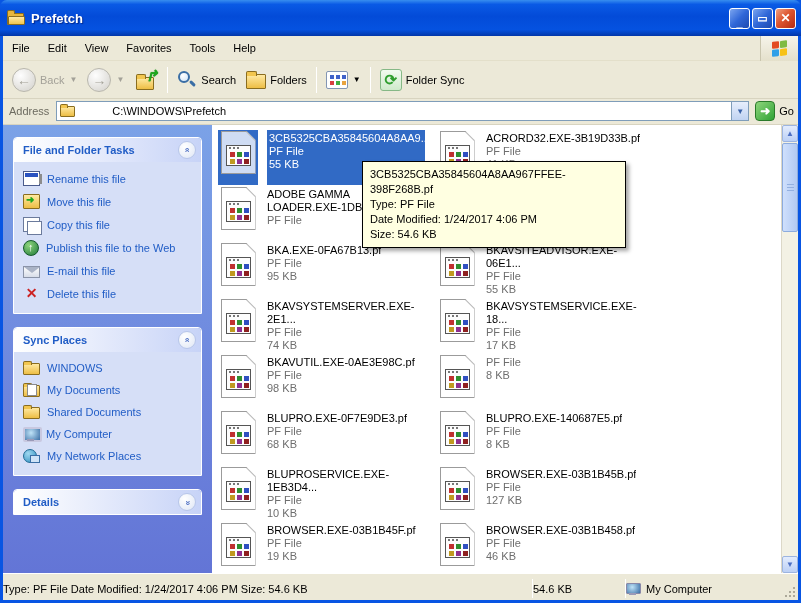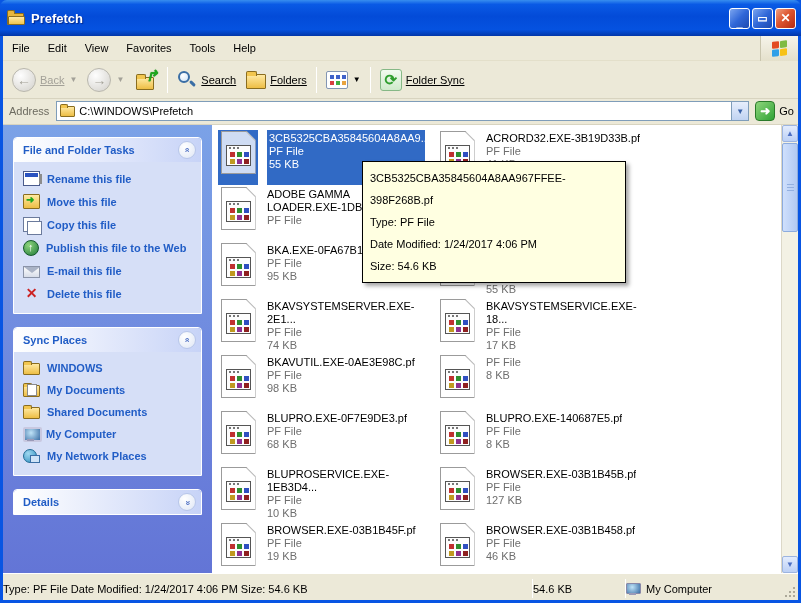--- a/index.html
+++ b/index.html
@@ -30,21 +30,21 @@
   .menubar .spacer { flex:1; }
   .winlogo-box { width:38px; height:25px; border-left:1px solid #c9c5ae; display:flex; align-items:center; justify-content:center; background:linear-gradient(180deg,#f6f4ea,#e4e0cb); }
   .winflag { width:16px; height:15px; display:grid; grid-template-columns:7px 7px; grid-template-rows:7px 7px; gap:1px; transform:skewY(-6deg); }
   .winflag i { border-radius:1px; }
   .winflag .r { background:#e34b22; } .winflag .g { background:#7fbb42; }
   .winflag .b { background:#2f9fe8; } .winflag .y { background:#f7c216; }
 
   
   .toolbar { height:38px; background:#ece9d8; display:flex; align-items:center; padding:0 4px; border-bottom:1px solid #d8d4c0; }
   .tool-btn { display:flex; align-items:center; gap:4px; padding:3px 5px; border-radius:3px; }
-  .tool-label { color:#000;text-decoration:underline; }
+  .tool-label { color:#000; }
   .tool-btn.disabled .tool-label { color:#a3a198; }
   .nav-circle { width:24px; height:24px; border-radius:50%; border:1px solid #b9b7ad;
     background:radial-gradient(circle at 35% 30%,#fefefe,#d2d0ca); color:#a3a198;
     font-size:14px; font-weight:bold; display:flex; align-items:center; justify-content:center; }
   .drop-arrow { color:#a3a198; font-size:8px; margin-left:1px; }
   .drop-arrow.dark { color:#000; }
   .tool-sep { width:1px; height:26px; background:#c9c5ae; border-right:1px solid #fff; margin:0 4px; }
   .icon-upfolder { position:relative; width:24px; height:22px; }
   .icon-upfolder .f { position:absolute; left:2px; bottom:1px; width:18px; height:13px; background:linear-gradient(180deg,#ffe9a2,#edbE45); border:1px solid #8a6d1f; border-radius:1px; }
   .icon-upfolder .f::before { content:""; position:absolute; left:-1px; top:-4px; width:8px; height:4px; background:#f2c64f; border:1px solid #8a6d1f; border-bottom:none; border-radius:2px 2px 0 0; }
@@ -59,21 +59,21 @@
     box-shadow:6px 0 0 #3f62c9, 12px 0 0 #3f62c9, 0 6px 0 #d83f3f, 6px 6px 0 #3fae3f, 12px 6px 0 #e8a33f; }
   .icon-sync { width:22px; height:22px; border:1px solid #86b886; border-radius:3px; background:linear-gradient(180deg,#f2fbf0,#cfeacb);
     color:#2f9e2f; font-size:15px; font-weight:bold; display:flex; align-items:center; justify-content:center; }
 
   
   .addressbar { height:26px; background:#ece9d8; display:flex; align-items:center; padding:2px 4px 3px 6px; border-bottom:1px solid #d8d4c0; }
   .addr-label { color:#6d6b60; margin-right:7px; }
   .addr-field { flex:1; height:20px; background:#fff; border:1px solid #7f9db9; display:flex; align-items:center; padding-left:3px; }
   .addr-foldericon { position:relative; width:15px; height:11px; background:linear-gradient(180deg,#ffe9a2,#edbe45); border:1px solid #8a6d1f; border-radius:1px; margin-right:4px; }
   .addr-foldericon::before { content:""; position:absolute; left:-1px; top:-3px; width:6px; height:3px; background:#f2c64f; border:1px solid #8a6d1f; border-bottom:none; border-radius:2px 2px 0 0; }
-  .addr-text { flex:1; color:#000; }
+  .addr-text { flex:1; color:#000;margin-left:33px; }
   .addr-drop { width:17px; height:18px; background:linear-gradient(180deg,#e7eefc,#c0d3f2); border-left:1px solid #7f9db9;
     color:#3a62a8; font-size:8px; display:flex; align-items:center; justify-content:center; }
   .go-wrap { display:flex; align-items:center; gap:4px; margin-left:6px; }
   .go-btn { width:20px; height:20px; border-radius:4px; border:1px solid #2a7a2a;
     background:linear-gradient(135deg,#8fd57c,#2fa335); color:#fff; font-weight:bold; font-size:12px;
     display:flex; align-items:center; justify-content:center; }
   .go-label { color:#000; }
 
   
   .content { flex:1; display:flex; background:#fff; overflow:hidden; }
@@ -81,21 +81,21 @@
   
   .sidebar { width:209px; background:linear-gradient(180deg,#7ba2e7 0%,#6d85dd 60%,#6375d6 100%); padding:12px 10px 0; overflow:hidden; flex-shrink:0; }
   .panel { border:1px solid #fff; border-radius:4px 4px 0 0; margin-bottom:13px; overflow:hidden; }
   .panel-head { height:24px; background:linear-gradient(90deg,#ffffff,#c7d3f7); display:flex; align-items:center; justify-content:space-between; padding:0 5px 0 9px; }
   .panel-title { color:#215dc6; font-weight:bold; }
   .chev { width:18px; height:18px; border-radius:50%; background:radial-gradient(circle at 35% 30%,#ffffff,#dfe6f5); border:1px solid #b8c6e8; color:#4d6fc3; font-size:9px; font-weight:bold; display:flex; align-items:center; justify-content:center; line-height:1; }
   .chev span { transform:rotate(-90deg); letter-spacing:-1px; display:block; }
   .chev.down span { transform:rotate(90deg); }
   .panel-body { background:#d6dff7; padding:9px 5px 12px 9px; display:flex; flex-direction:column; gap:8px; }
   .task { display:flex; align-items:center; gap:7px; color:#215dc6; }
-  .task-label { line-height:12px;font-weight:bold; }
+  .task-label { line-height:12px; }
   .ticon { width:17px; height:15px; position:relative; flex-shrink:0; }
   .ti-rename { background:#fff; border:1px solid #4a5b8c; }
   .ti-rename::before { content:""; position:absolute; left:1px; top:1px; right:1px; height:4px; background:#2a52c0; }
   .ti-rename::after { content:""; position:absolute; right:-3px; top:2px; width:3px; height:10px; background:#8c8c8c; }
   .ti-move { background:linear-gradient(180deg,#ffe9a2,#edbe45); border:1px solid #8a6d1f; border-radius:1px; }
   .ti-move::before { content:"➜"; position:absolute; left:2px; top:-1px; color:#1fa81f; font-size:10px; font-weight:bold; }
   .ti-copy { background:#fff; border:1px solid #6b7a9c; }
   .ti-copy::before { content:""; position:absolute; left:3px; top:3px; width:13px; height:12px; background:#fff; border:1px solid #6b7a9c; }
   .ti-publish { border-radius:50%; width:16px; height:16px; background:radial-gradient(circle at 35% 30%,#8fd57c,#1f7a3a); border:1px solid #14592a; }
   .ti-publish::before { content:"↑"; position:absolute; left:4px; top:0px; color:#fff; font-size:11px; font-weight:bold; }
@@ -129,21 +129,21 @@
   .ftype, .fsize { color:#6e6e6e; }
   .tile.sel .tile-text { background:#316ac5; width:158px; padding-left:2px; }
   .tile.sel .fname, .tile.sel .ftype, .tile.sel .fsize { color:#fff; }
   .tile.sel .pficon-wrap { background:#316ac5; }
   .tile.sel .pficon { background:#cfdcf3; }
   .tile.empty .pficon-wrap, .tile.empty .tile-text { visibility:hidden; }
   .tile.stub .tile-text { visibility:hidden; }
 
   
   .tooltip { position:absolute; left:362px; top:161px; width:264px; background:#ffffe1; border:1px solid #000;
-    padding:5px 7px; line-height:22px; color:#000; box-shadow:3px 3px 4px rgba(0,0,0,.35); z-index:50; }
+    padding:5px 7px; line-height:15px; color:#000; box-shadow:3px 3px 4px rgba(0,0,0,.35); z-index:50; }
 
   
   .vscroll { width:17px; flex-shrink:0; background:#f3f1e4; border-left:1px solid #dcd8c8; display:flex; flex-direction:column; }
   .sbtn { height:17px; background:linear-gradient(180deg,#e3ecfd,#bcd0f5); border:1px solid #9cb4e0; border-radius:2px; color:#4d6fc3; font-size:8px; display:flex; align-items:center; justify-content:center; }
   .sthumb { height:89px; margin:1px 0; background:linear-gradient(90deg,#cfe0fc,#b2c9f2); border:1px solid #8cabde; border-radius:2px; position:relative; }
   .sthumb::before { content:""; position:absolute; left:4px; top:40px; width:7px; height:1px; background:#93b0e0; box-shadow:0 3px 0 #93b0e0, 0 6px 0 #93b0e0; }
   .strack { flex:1; }
 
   
   .statusbar { height:27px; background:#ece9d8; border-top:1px solid #fff; display:flex; align-items:stretch; padding-top:3px; }

